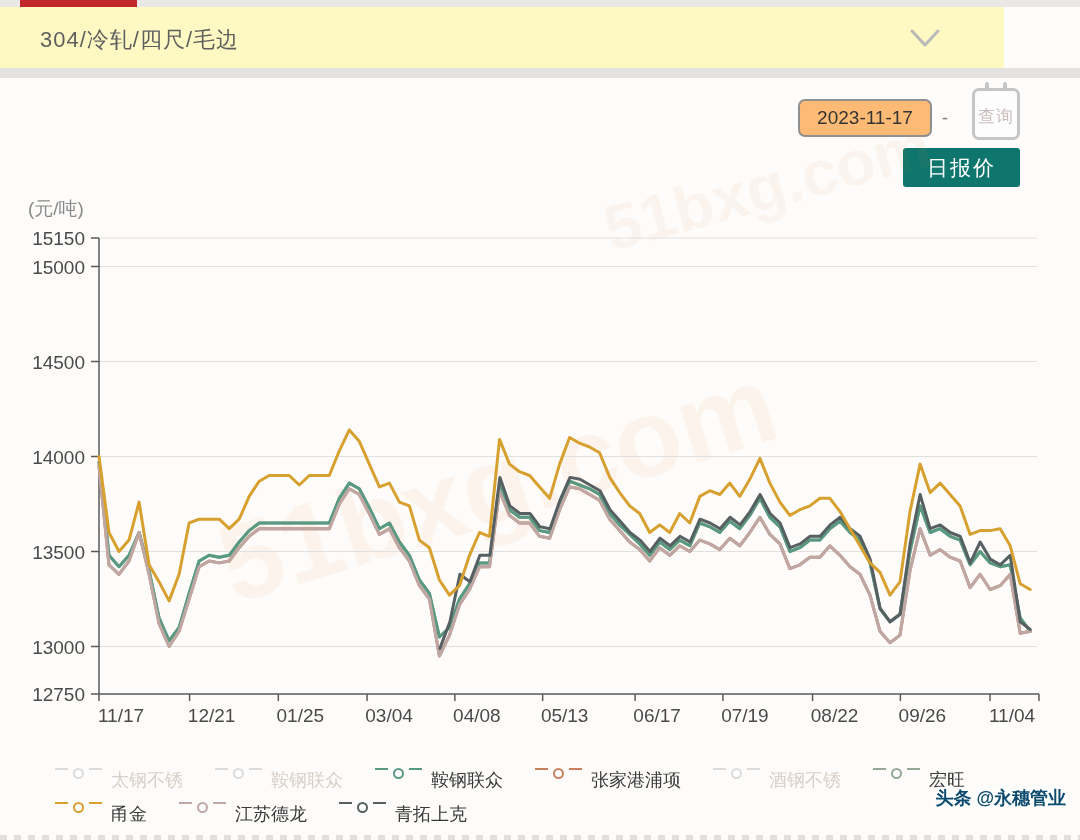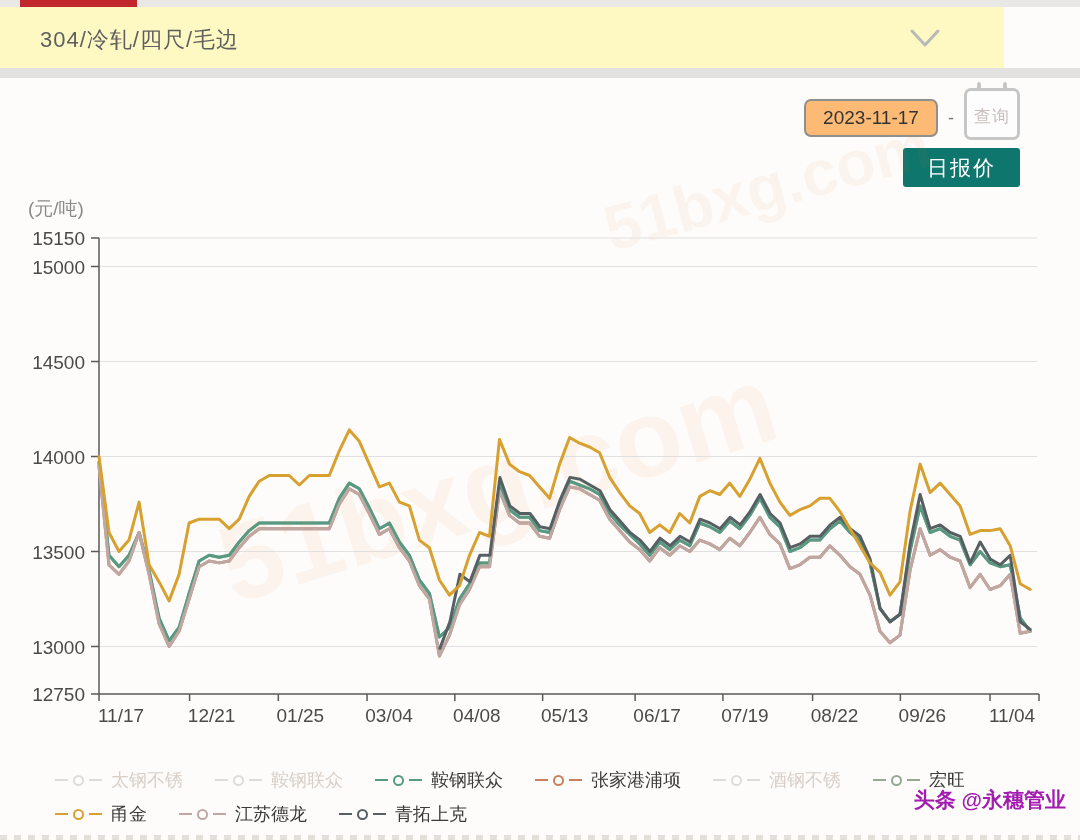--- a/index.html
+++ b/index.html
@@ -15,21 +15,21 @@
   .title-row { position:absolute; top:7px; left:0; width:1004px; height:61px; background:#fef9c3; }
   .page-title { position:absolute; left:40px; top:18px; font-size:22px; color:#5f5f5f; letter-spacing:1px; }
   .chevron { position:absolute; right:62px; top:16px; width:34px; height:30px; cursor:pointer; }
   .divider { position:absolute; top:68px; left:0; width:1080px; height:10px; background:#e4e2e1; }
 
   
   .date-row { position:absolute; top:96px; right:60px; display:flex; align-items:center; }
   .date-box { width:134px; height:38px; border:2px solid #8f8f8f; border-radius:7px;
     background:#fdba74; color:#333; font-size:19px; text-align:center; line-height:34px; }
   .date-sep { width:26px; text-align:center; color:#777; font-size:18px; }
-  .query-btn { width:56px; height:52px; margin-top:-8px; position:relative;
+  .query-btn { width:48px; height:52px; margin-left:14px; margin-top:-8px; position:relative;
     border:3px solid #c6c6c6; border-radius:7px; background:#fdfdfd; cursor:pointer; }
   .query-btn .ring { position:absolute; top:-9px; width:4px; height:9px; background:#c6c6c6; border-radius:2px; }
   .query-btn .ring.r1 { left:10px; } .query-btn .ring.r2 { right:10px; }
   .query-btn .q-label { position:absolute; left:0; right:0; top:14px; text-align:center;
     font-size:17px; color:#c9bdbd; letter-spacing:1px; }
   .btn-row { position:absolute; top:148px; right:60px; display:flex; gap:9px; }
   .p-btn { width:117px; height:39px; background:#0f766e; border:none; border-radius:3px;
     color:#fff; font-size:21px; letter-spacing:2px; cursor:pointer;
     font-family:"Liberation Sans","DejaVu Sans",sans-serif; }
 
@@ -39,28 +39,28 @@
   .chart-area svg { position:absolute; top:0; left:0; }
 
   
   .wm { position:absolute; color:#e07b20; pointer-events:none; white-space:nowrap; font-weight:bold; }
   .wm1 { left:210px; top:420px; font-size:110px; opacity:0.06; transform:rotate(-17deg); }
   .wm2 { left:600px; top:150px; font-size:64px; opacity:0.05; transform:rotate(-15deg); }
 
   
   .legend { position:absolute; left:55px; top:768px; width:1010px; display:flex;
     flex-wrap:wrap; column-gap:32px; row-gap:10px; align-items:center; }
-  .legend-item { display:flex; align-items:center; gap:5px; cursor:pointer; }
+  .legend-item { display:flex; gap:5px; cursor:pointer; }
   .lg-line { width:13px; height:2px; }
   .lg-circle { width:11px; height:11px; border-radius:50%; border:2px solid; background:#fff; }
   .lg-label { font-size:18px; color:#3a3a3a; margin-left:4px; }
   .legend-item.disabled .lg-label { color:#d8cfc8; }
 
   
-  .stamp { position:absolute; right:14px; top:786px; font-size:21px; font-weight:bold; color:#a21caf;
+  .stamp { position:absolute; right:14px; top:786px; font-size:18px; font-weight:bold; color:#0c4a6e;
     text-shadow:-2px -2px 0 #fff, 2px -2px 0 #fff, -2px 2px 0 #fff, 2px 2px 0 #fff, 0 2px 0 #fff, 0 -2px 0 #fff;text-align:center; }
 
   .dotted-bottom { position:absolute; bottom:0; left:0; width:1080px; height:5px;
     background:repeating-linear-gradient(90deg,#e3e0db 0 7px, transparent 7px 14px); }
 </style>
 </head>
 <body>
 
 <div class="stage">
 

